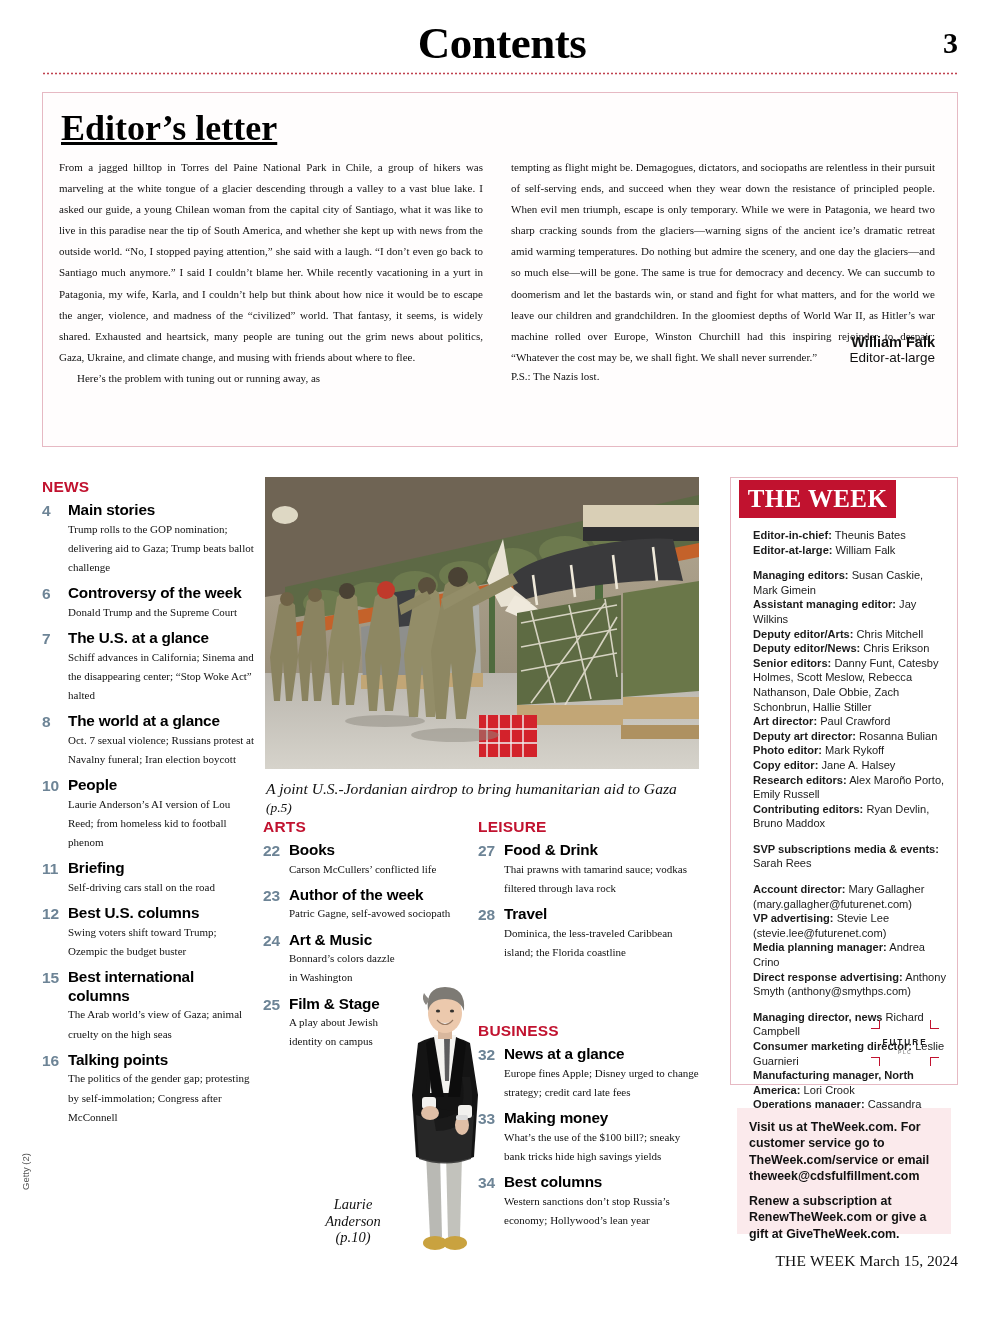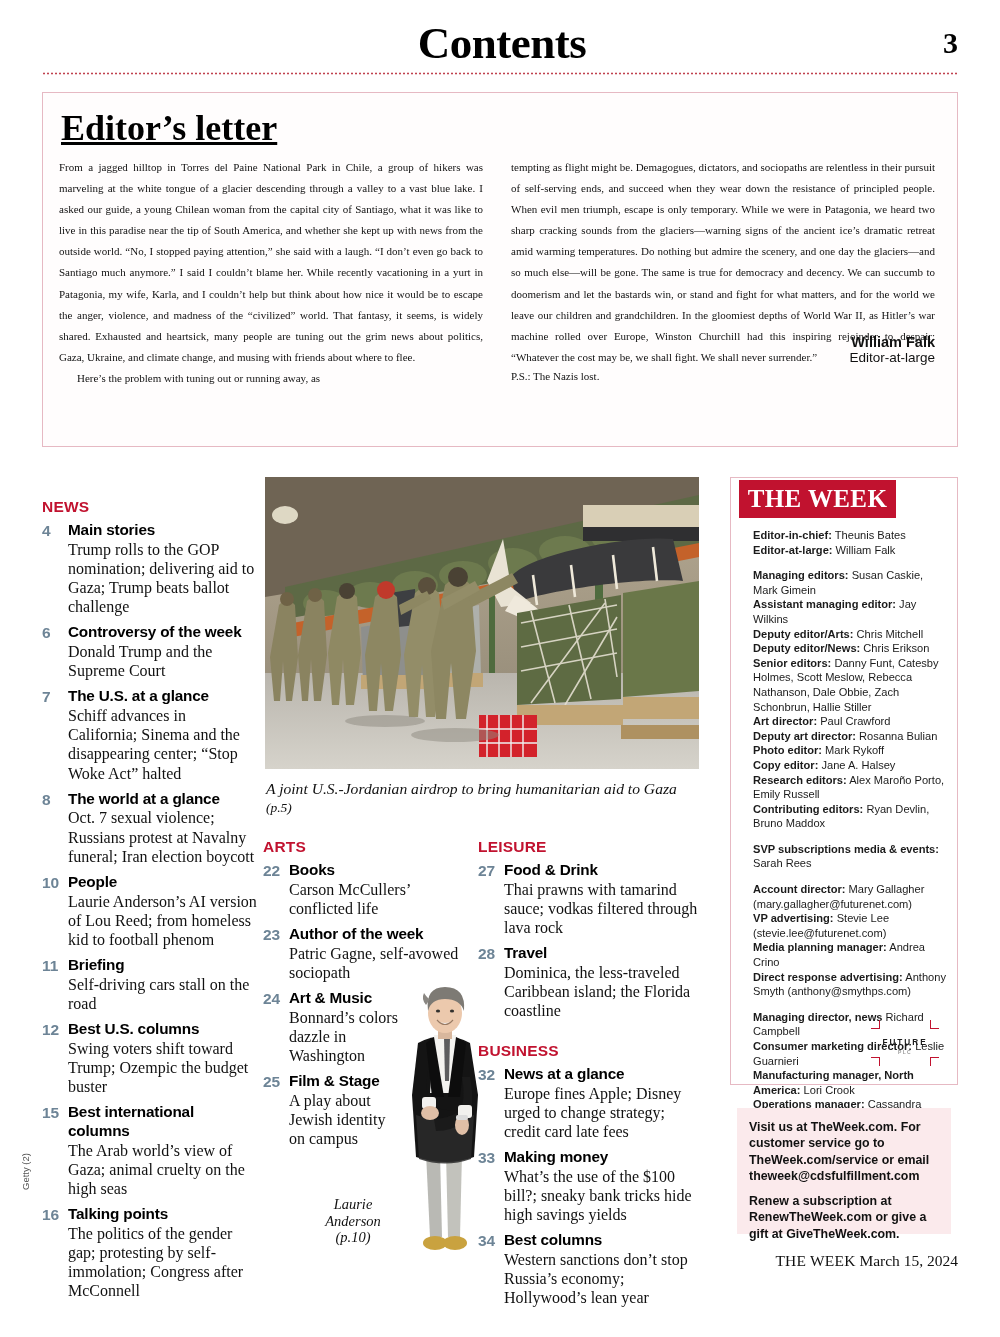--- a/index.html
+++ b/index.html
@@ -72,21 +72,21 @@
     margin-top:-34px;
   }
   .sig .name { font-weight:700; font-size:14.5px; display:block; }
   .sig .role { font-weight:400; font-size:13.5px; display:block; }
   .ps-line {
     font-family:"Liberation Serif", serif;
     font-size:16.6px; line-height:21.1px; margin-top:-20px;
   }
 
   
-  .toc-col { position:absolute;margin-top:20px; }
+  .toc-col { position:absolute; }
   .col-news { left:42px; top:478px; width:215px; }
   .col-mid  { left:263px; top:818px; width:205px; }
   .col-right{ left:478px; top:818px; width:225px; }
   .col-biz  { left:478px; top:1022px; width:225px; }
 
   .sect-head {
     font-family:"Liberation Sans", sans-serif;
     font-weight:700;
     font-size:15.5px;
     letter-spacing:0.2px;
@@ -102,21 +102,21 @@
   }
   .toc-body { flex:1; }
   .toc-title {
     font-family:"Liberation Sans", sans-serif;
     font-weight:700; font-size:15.3px; line-height:18.6px;
     color:#000; margin:0;
     letter-spacing:-0.18px;
   }
   .toc-desc {
     font-family:"Liberation Serif", serif;
-    font-size:16px; line-height:19.2px; color:#111; margin:0;
+    font-size:11px; line-height:19.2px; color:#111; margin:0;
   }
 
   
   .photo-wrap { position:absolute; left:265px; top:477px; width:434px; height:292px; }
   .photo { width:100%; height:100%; display:block; }
   .photo-caption {
     position:absolute; left:266px; top:780px; width:436px;
     font-family:"Liberation Serif", serif;
     font-style:italic; font-size:15.6px; line-height:18px; color:#111;
   }

